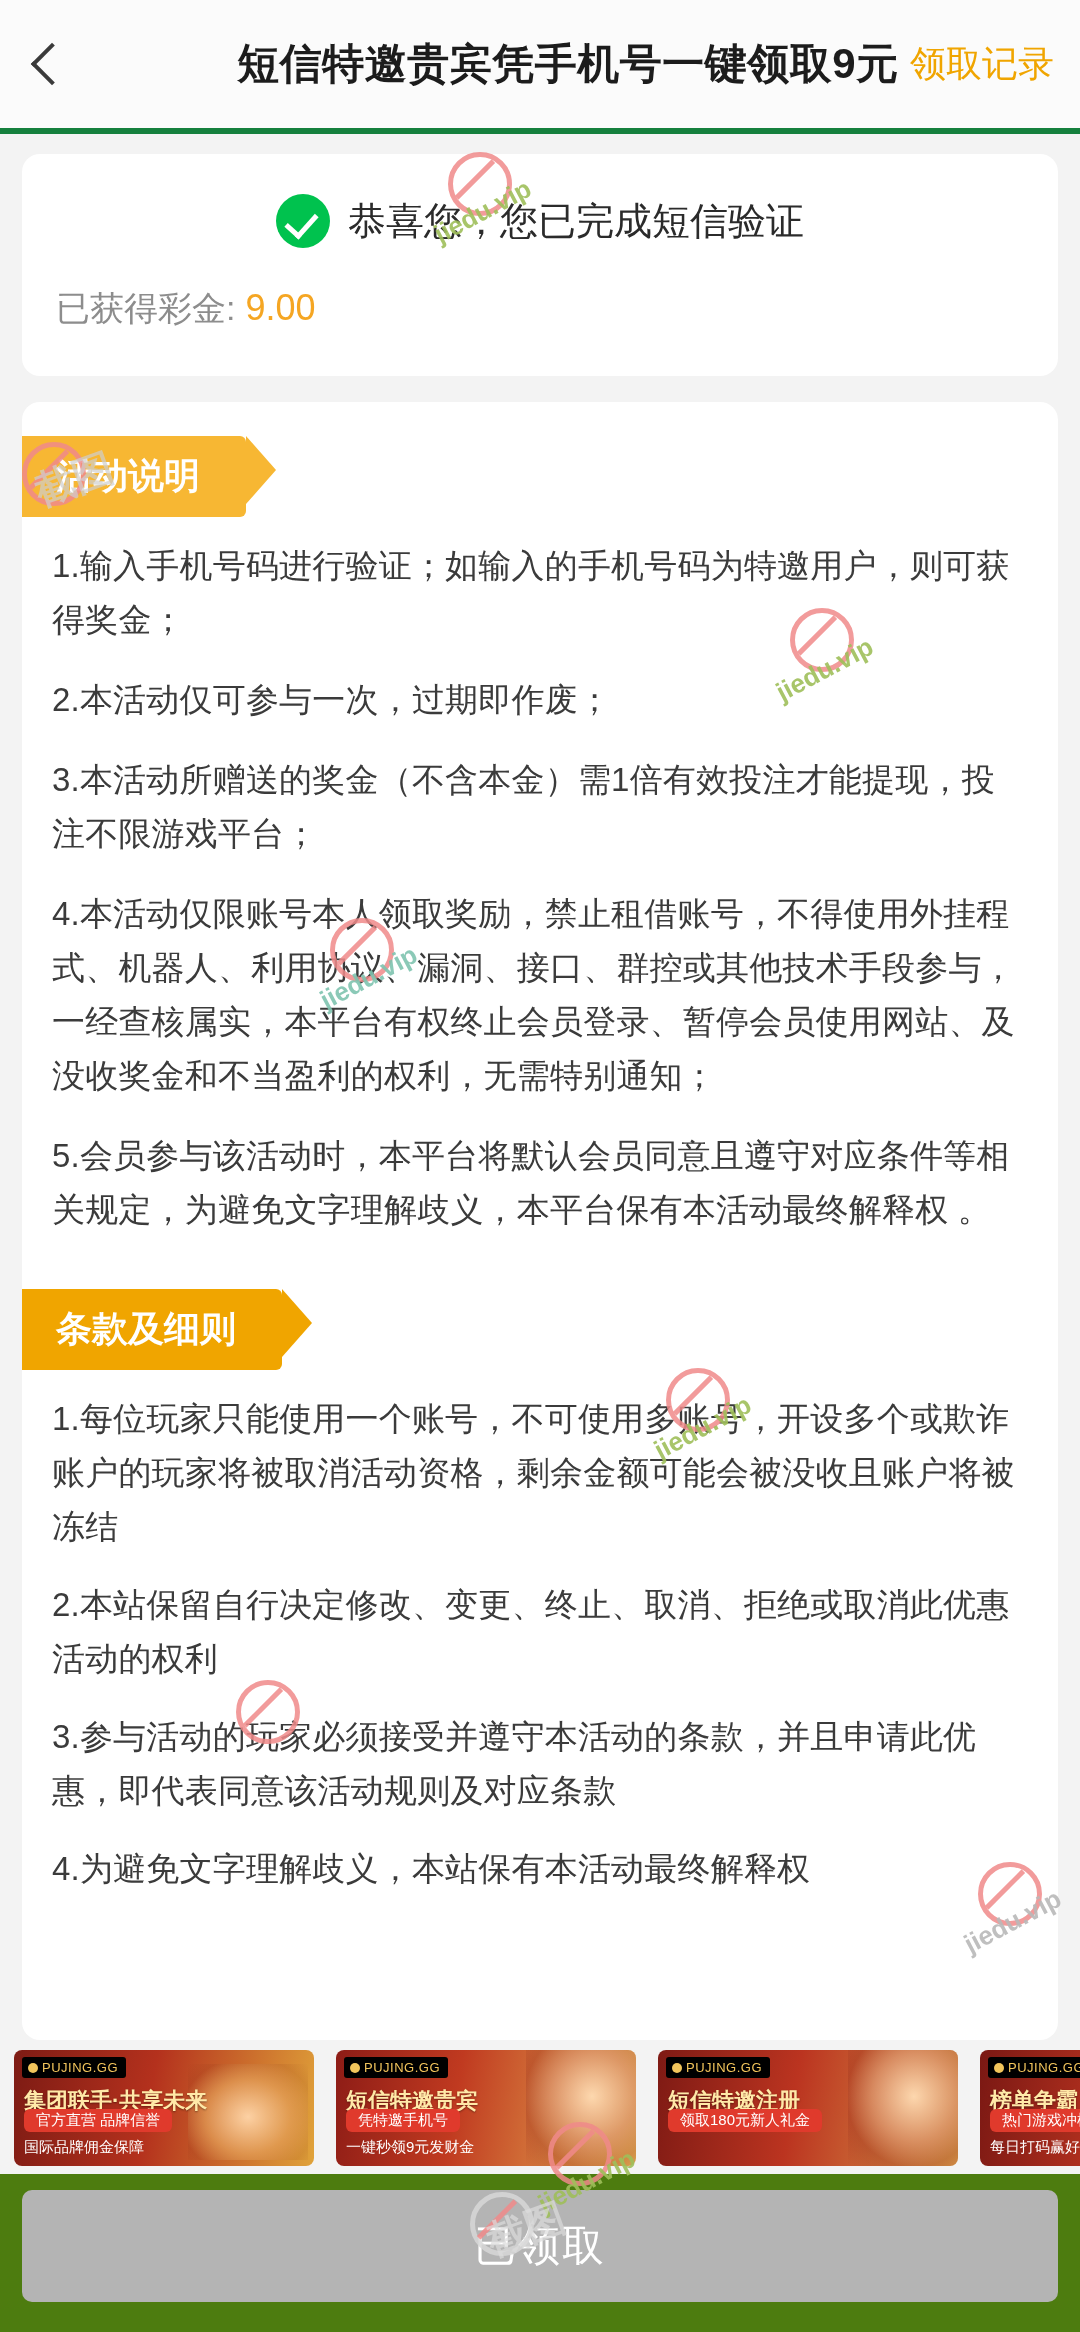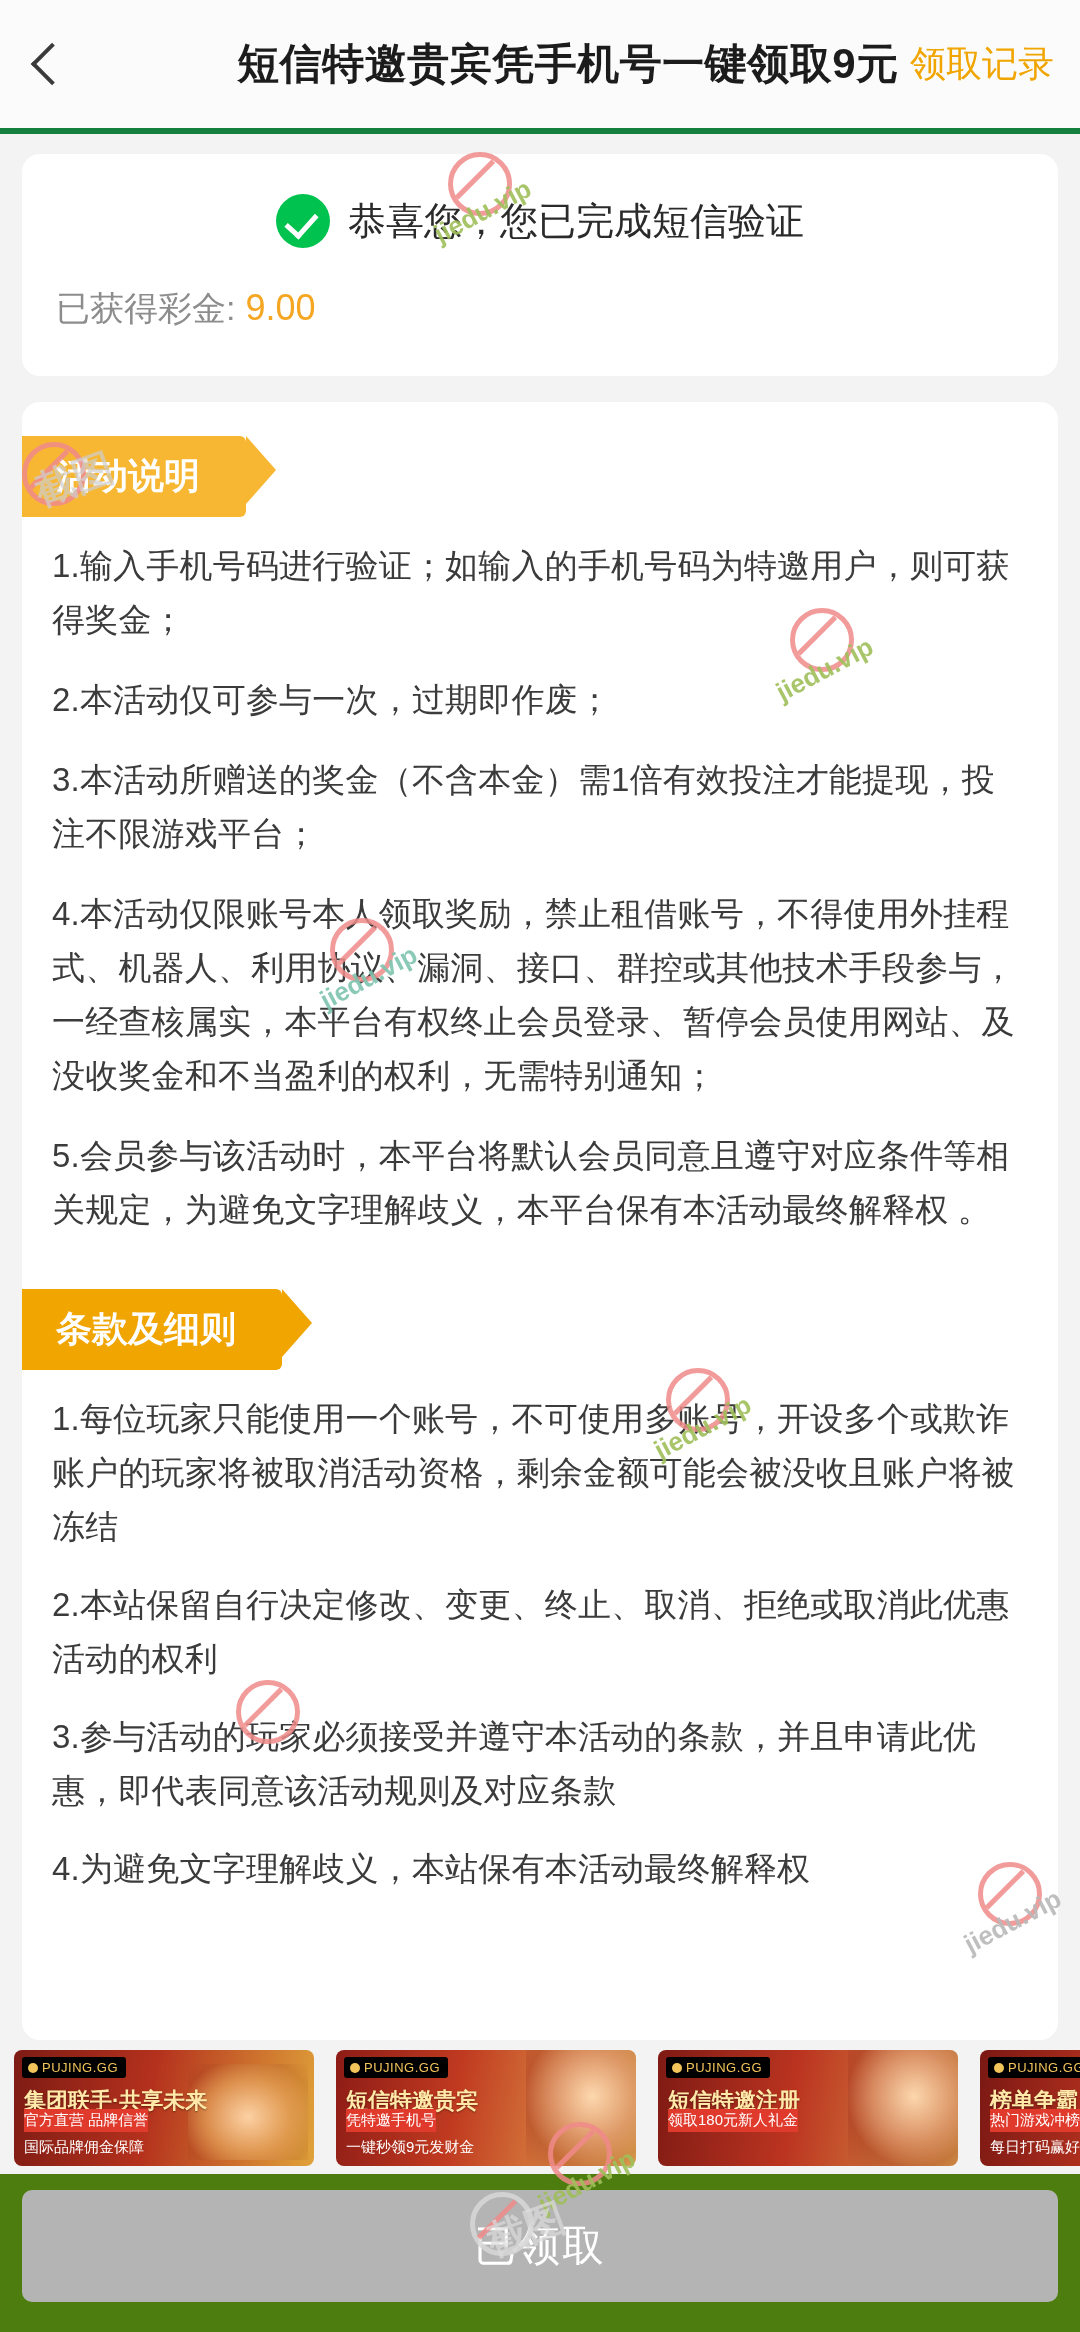--- a/index.html
+++ b/index.html
@@ -233,22 +233,22 @@
     background: rgba(0,0,0,0.0);
     line-height: 20px;
   }
   .banner-tag {
     position: absolute;
     left: 10px;
     bottom: 34px;
     font-size: 15px;
     background: #e03a2c;
     color: #fff;
-    padding: 2px 0;
-    border-radius: 0;
+    padding: 2px 12px;
+    border-radius: 6px;
   }
   .banner-girl {
     position: absolute;
     right: 0;
     bottom: 0;
     width: 110px;
     height: 116px;
     background: radial-gradient(ellipse at 60% 40%, rgba(255,220,180,.95) 0%, rgba(220,150,110,.75) 45%, rgba(140,40,25,.25) 72%, rgba(0,0,0,0) 100%);
   }
   .banner-hand {

